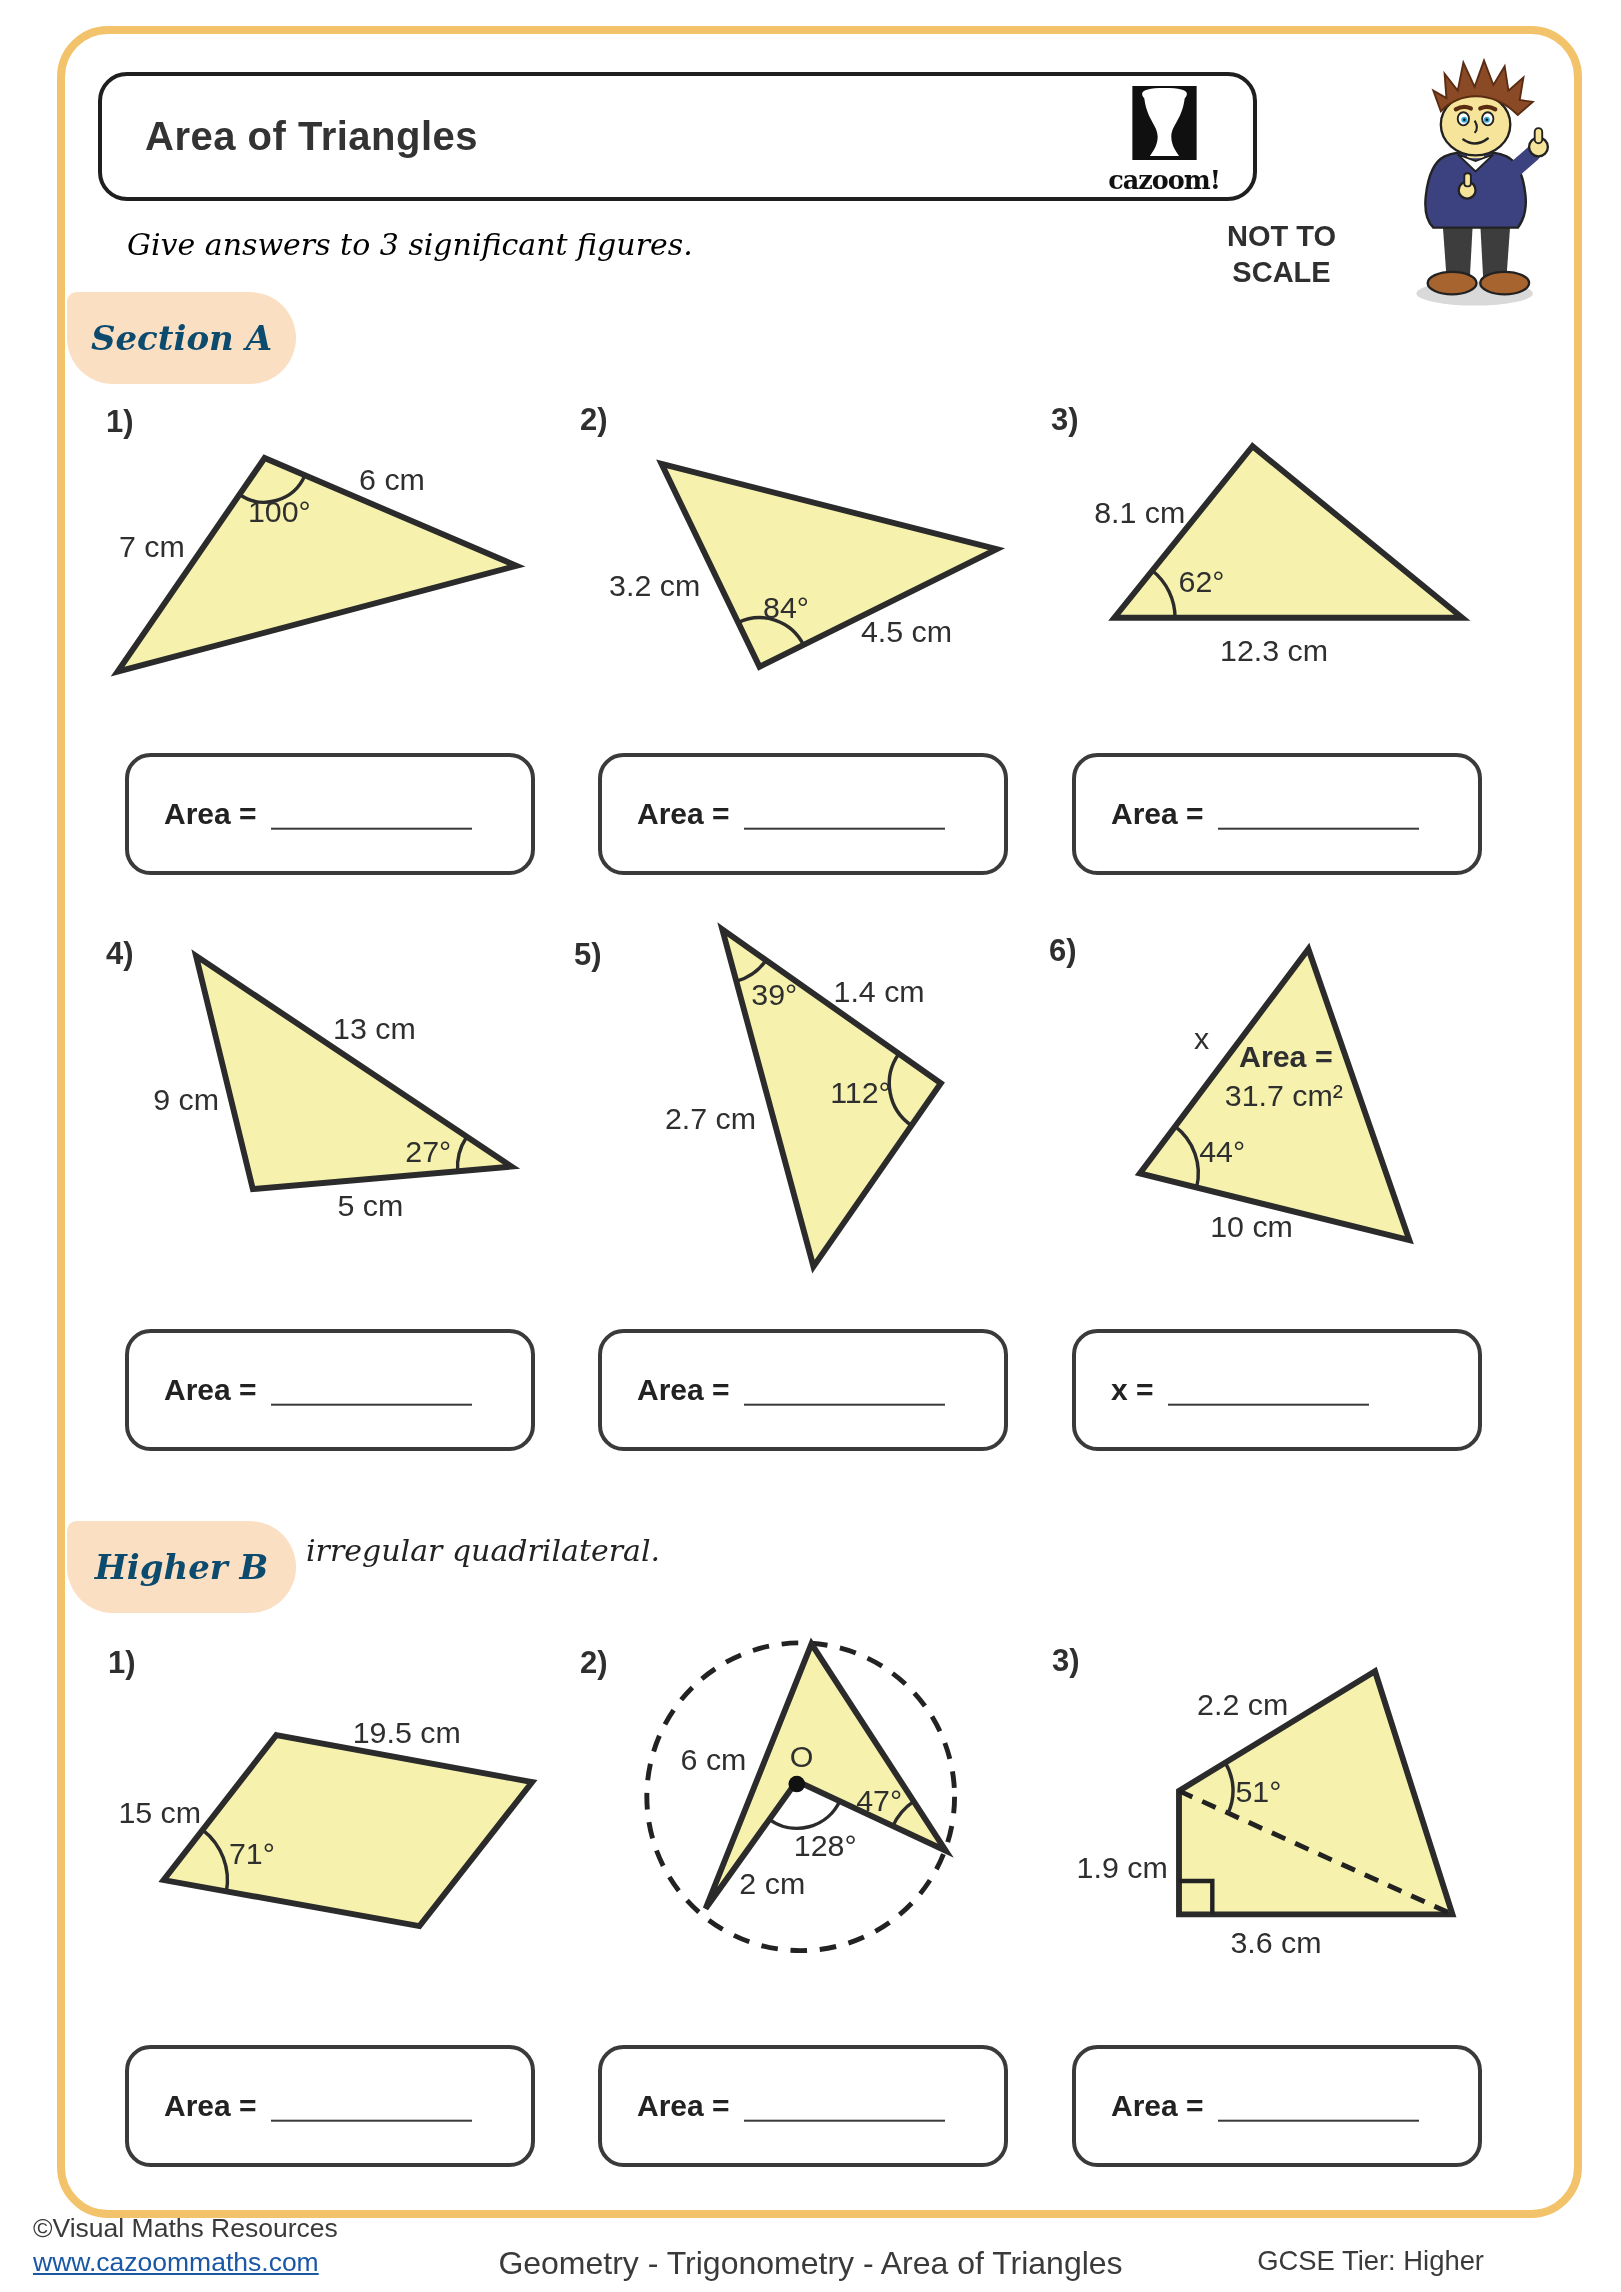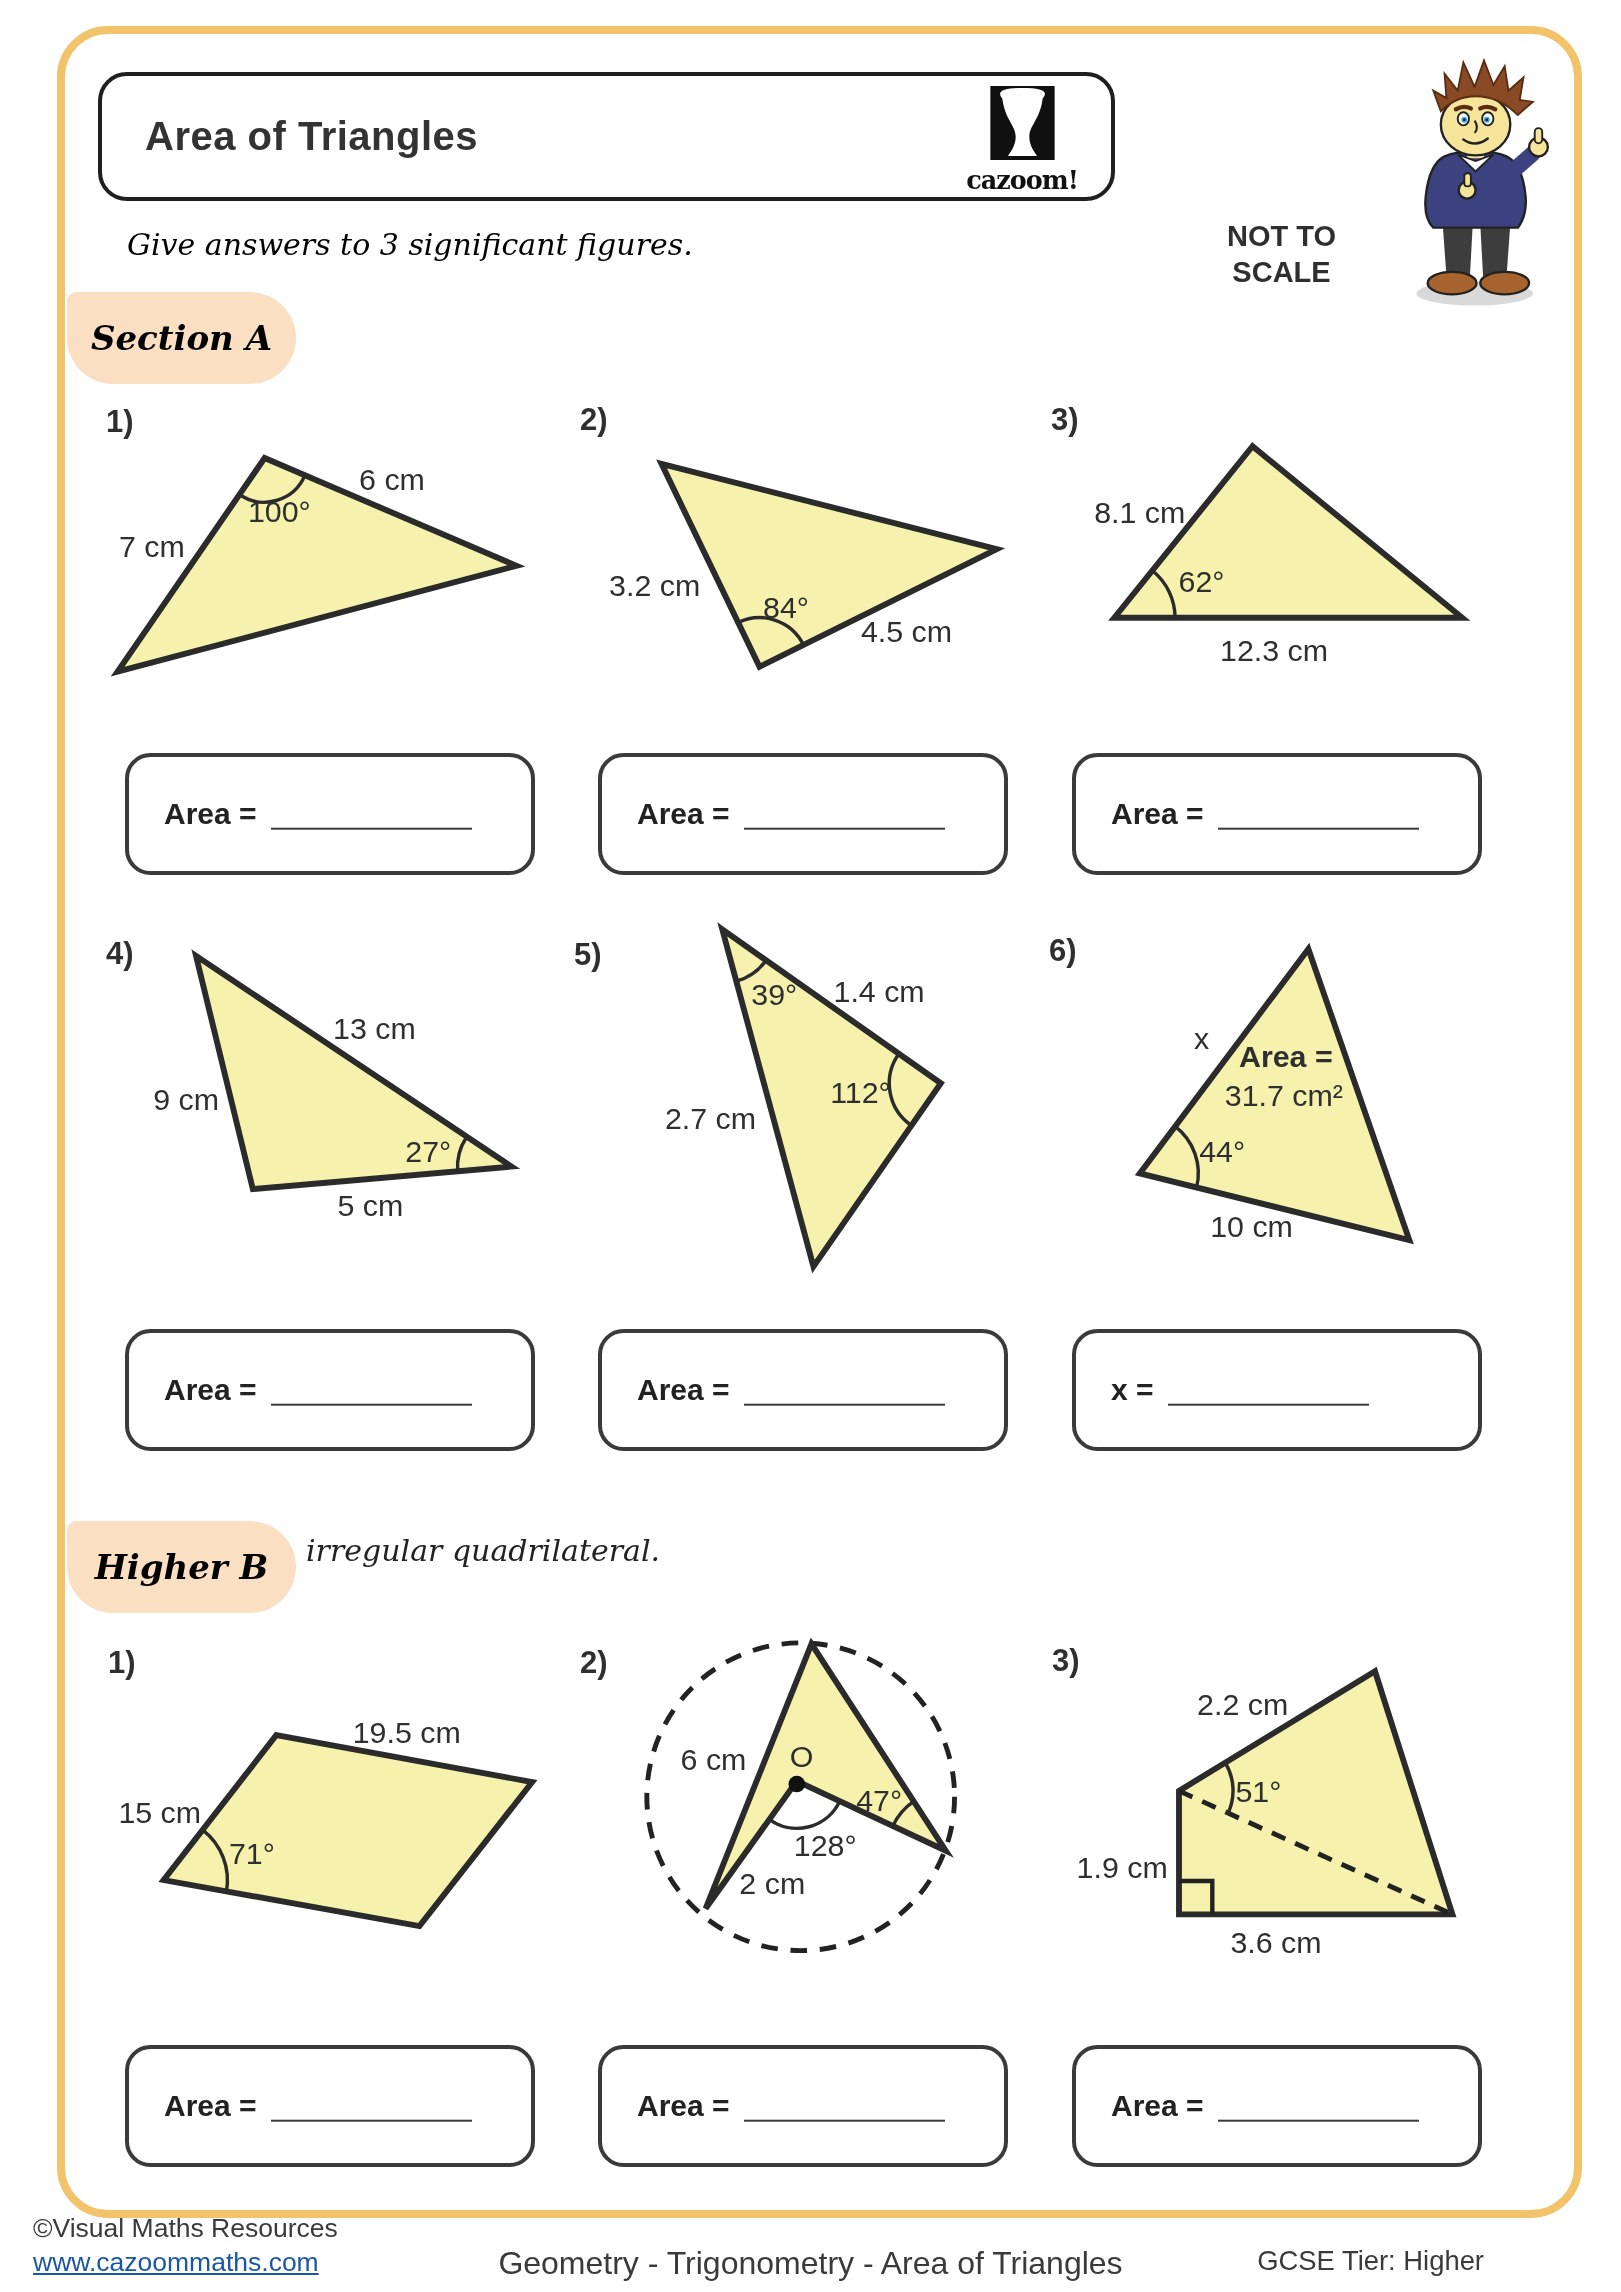--- a/index.html
+++ b/index.html
@@ -5,35 +5,35 @@
   html,body{margin:0;padding:0;}
   body{
     width:1621px;height:2293px;position:relative;overflow:hidden;
     background:#ffffff;font-family:"Liberation Sans",sans-serif;color:#2f2f2f;
   }
   .page-border{
     position:absolute;left:57px;top:25.5px;width:1509px;height:2176px;
     border:8.8px solid #f2c36b;border-radius:51px;background:transparent;
   }
   .title-box{
-    position:absolute;left:98px;top:72px;width:1017px;height:129px;
+    position:absolute;left:98px;top:72px;width:1159px;height:129px;
     border:4.9px solid #1f1f1f;border-radius:29px;background:#fff;
     box-sizing:border-box;display:flex;align-items:center;
   }
   .page-title{font-size:40px;font-weight:700;color:#333;margin-left:43px;letter-spacing:0.5px;}
   .logo{position:absolute;right:25.5px;top:9.8px;width:127px;text-align:center;}
   .logo-text{font-family:"DejaVu Serif",serif;font-weight:700;font-size:25.5px;color:#111;margin-top:1px;letter-spacing:-1px;text-align:center;}
   .give-answers{position:absolute;left:127px;top:227px;font:italic 30px "DejaVu Serif",serif;color:#000000;text-align:right;}
   .not-to-scale{position:absolute;left:1198px;top:218px;width:167px;text-align:center;
     font-weight:700;font-size:29px;line-height:36px;color:#2f2f2f;}
   .character{position:absolute;left:1392px;top:53px;width:169px;height:263px;}
   .badge{
     position:absolute;left:67px;width:229px;height:92px;background:#fbdfc3;
     border-radius:9.8px 47px 47px 47px;display:flex;align-items:center;justify-content:center;
-    font:italic 700 34px "DejaVu Serif",serif;color:#000000;
+    font:italic 700 34px "DejaVu Serif",serif;color:#0c4a6e;
   }
   .badge-a{top:292px;}
   .badge-b{top:1521px;}
   .instr{position:absolute;left:306px;font:italic 30px "DejaVu Serif",serif;color:#222;line-height:44px;}
   .instr-a{top:295px;}
   .instr-b{top:1529px;}
   .qnum{position:absolute;font-weight:700;font-size:31px;color:#2f2f2f;}
   .shapes{position:absolute;left:0;top:0;pointer-events:none;}
   .tri{fill:#f6f2ae;stroke:#2b2b2b;stroke-width:6;stroke-linejoin:miter;}
   .arc{fill:none;stroke:#2b2b2b;stroke-width:3.5;}

